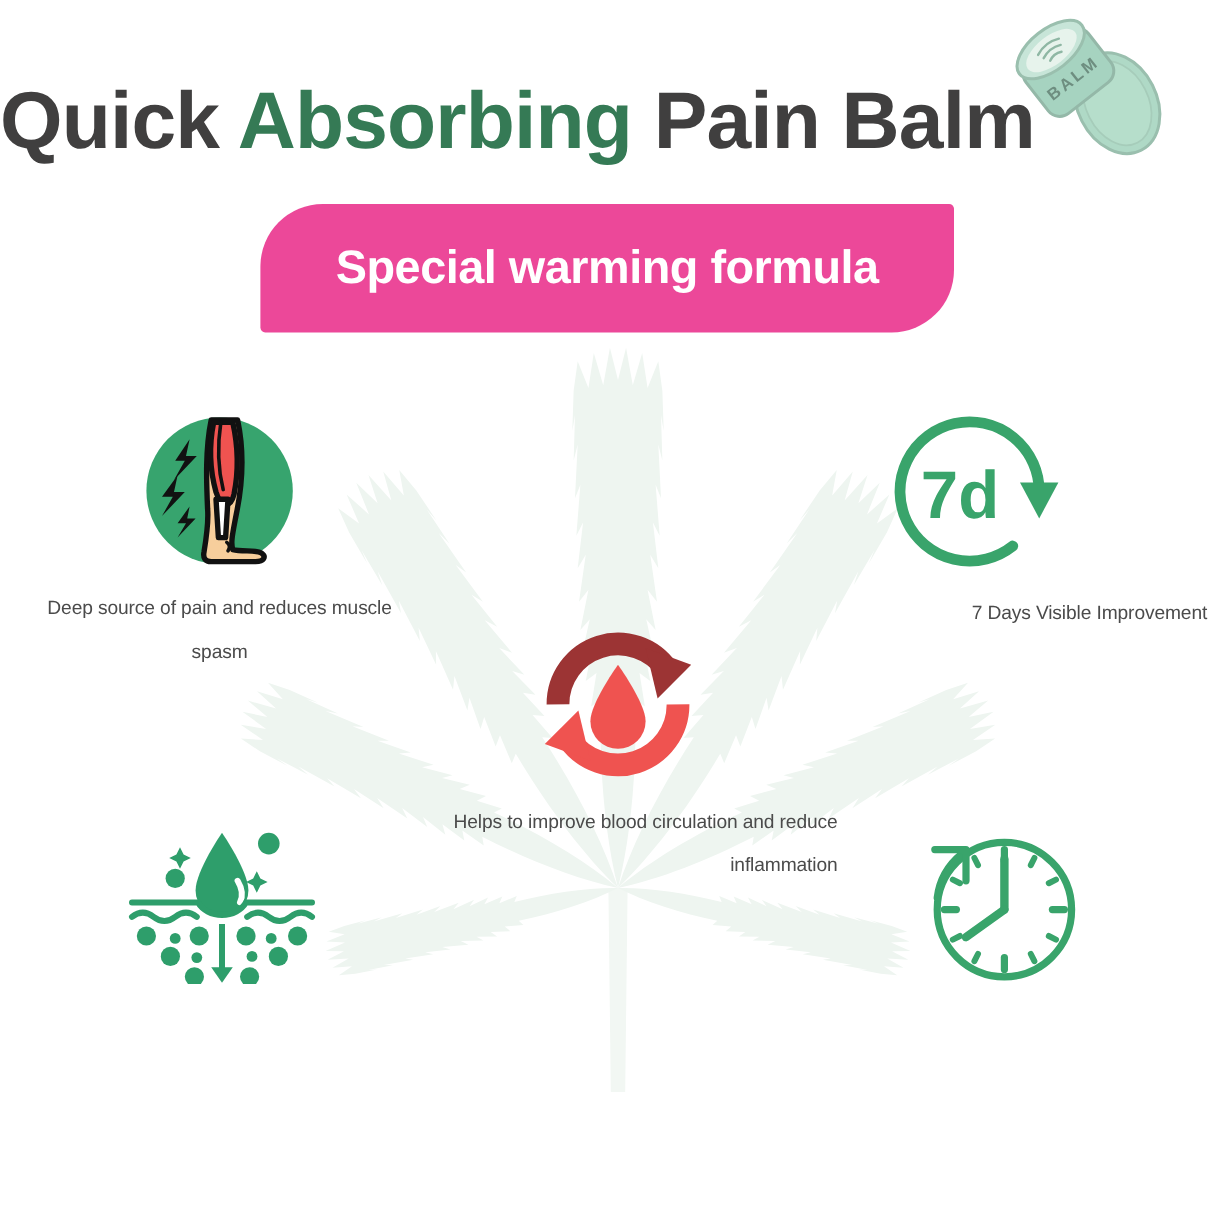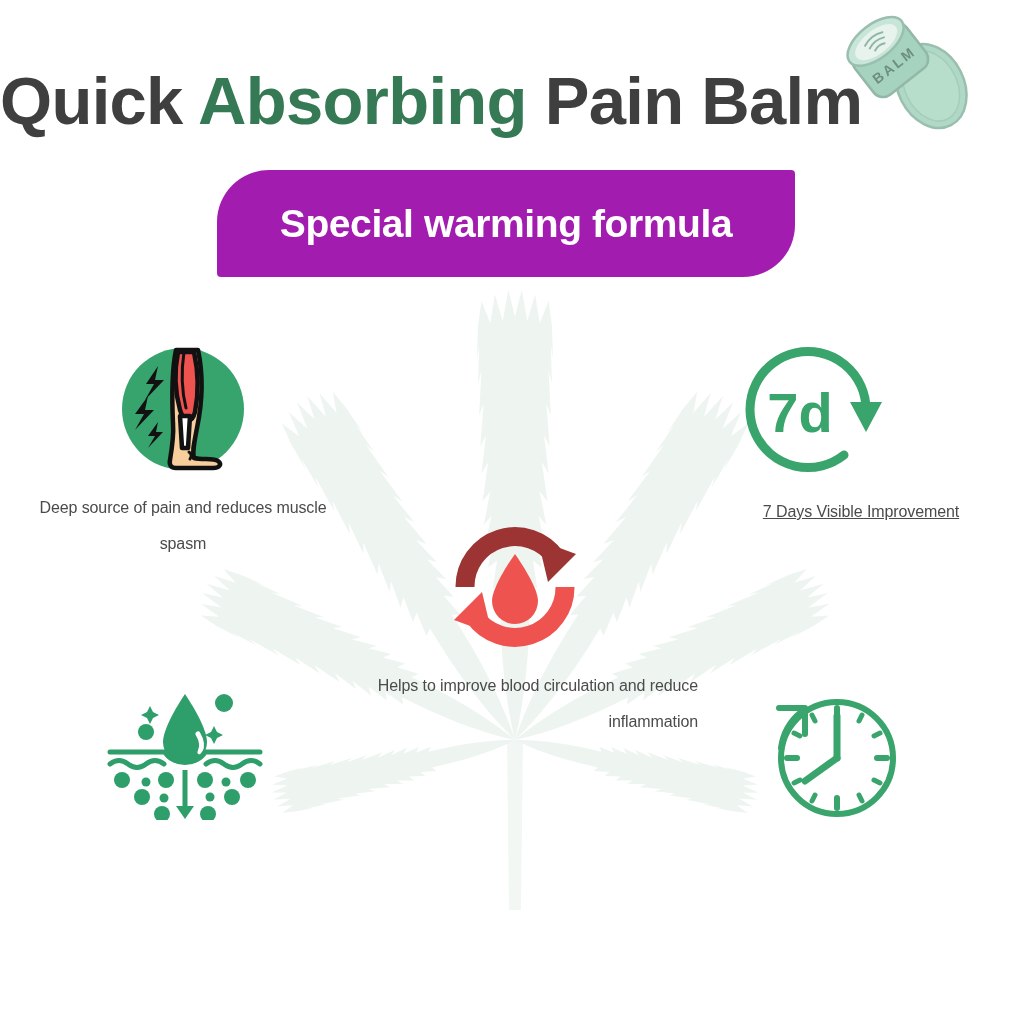--- a/index.html
+++ b/index.html
@@ -54,21 +54,21 @@
     z-index: 5;
   }
 
   
   .banner {
     position: absolute;
     left: 217px;
     top: 170px;
     width: 578px;
     height: 107px;
-    background: #a21caf;
+    background: #ec4899;
     border-radius: 52px 4px 52px 4px;
     display: flex;
     align-items: center;
     justify-content: center;
     z-index: 4;
   }
   .banner-text {
     color: #ffffff;
     font-size: 39px;
     font-weight: 700;
@@ -86,21 +86,21 @@
   }
   .ficon { position: relative; }
 
   
   #feat-pain       { left: 18px;  top: 344px; width: 330px; }
   #feat-pain .ficon{ margin: 0 auto 16px auto; width: 130px; height: 130px; }
   #feat-pain .cap  { text-align: center; }
 
   #feat-days       { left: 688px; top: 344px; width: 290px; margin-left: 28px; }
   #feat-days .ficon{ margin: 0 0 18px 22px; width: 150px; height: 132px; }
-  #feat-days .cap  { text-align: center; text-decoration: underline; }
+  #feat-days .cap  { text-align: right; }
 
   #feat-blood      { left: 332px; top: 524px; width: 366px; }
   #feat-blood .ficon{ margin: 0 auto 18px auto; width: 126px; height: 126px; }
   #feat-blood .cap { text-align: right; }
 
   #feat-absorb     { left: 22px;  top: 676px; width: 326px; }
   #feat-absorb .ficon{ margin: 0 auto 22px auto; width: 166px; height: 144px; }
   #feat-absorb .cap{ text-align: center; }
 
   #feat-long       { left: 662px; top: 686px; width: 340px; }

